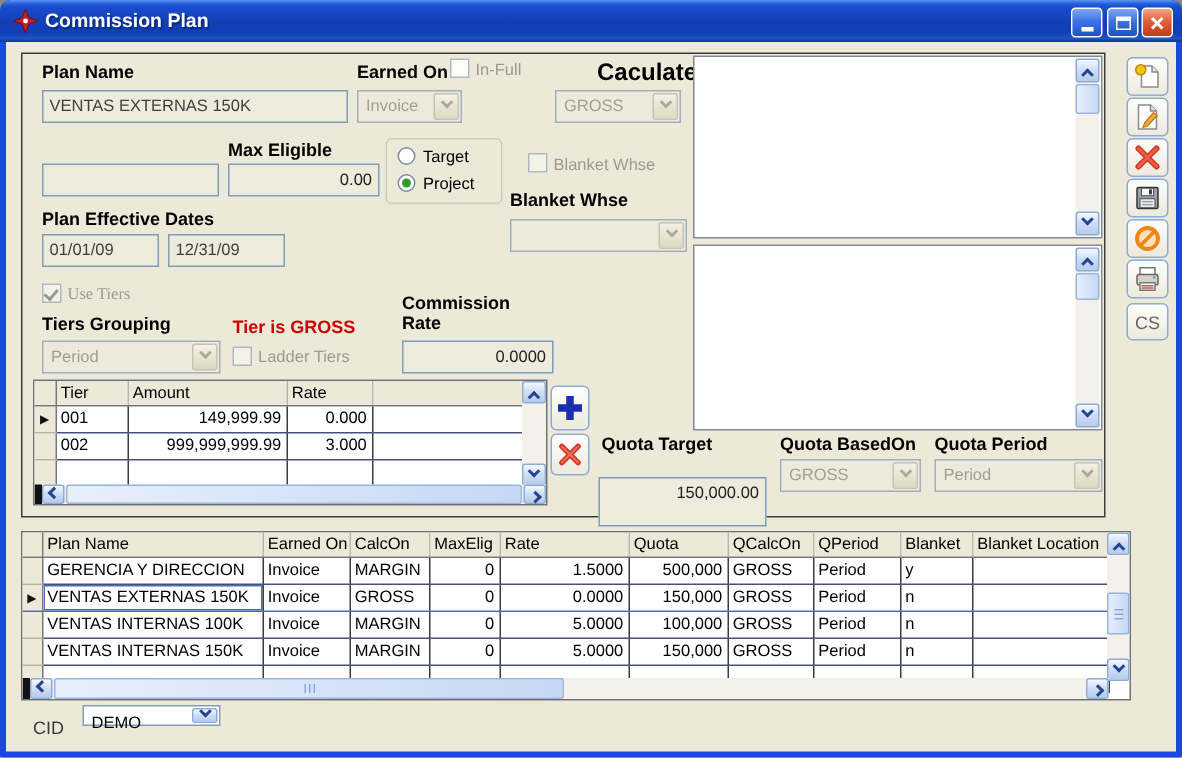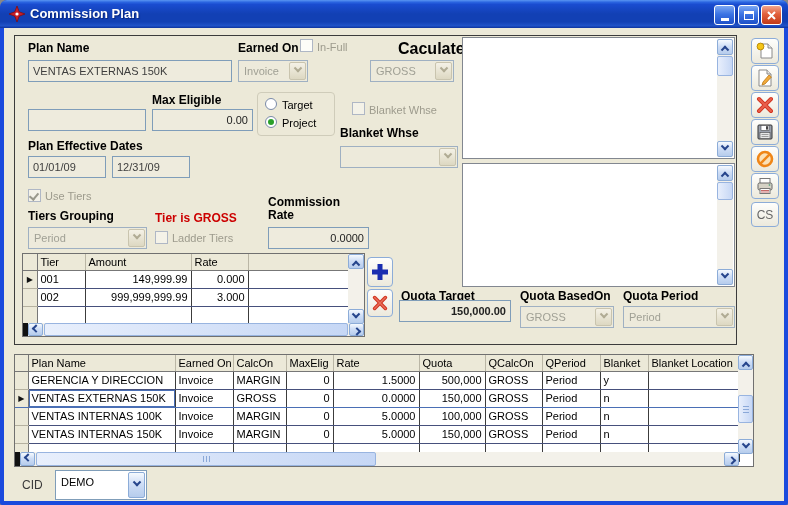--- a/index.html
+++ b/index.html
@@ -212,21 +212,21 @@
       <span class="cbtn">
           <span class="chev down gray"></span>
         </span>
     </div>
 
     <span class="lbl" style="left:24px;top:112px;font-size:12px;">Plan Effective Dates</span>
     <div class="field" style="left:24px;top:128px;width:78px;height:22px;">01/01/09</div>
     <div class="field" style="left:108px;top:128px;width:78px;height:22px;">12/31/09</div>
 
     <span class="check on" style="left:24px;top:161px;"></span>
-    <span class="lbl dis" style="left:41px;top:162px;">Use Tiers</span>
+    <span class="lbl dis" style="left:41px;top:162px;font-family:Liberation Serif, serif;">Use Tiers</span>
 
     <span class="lbl" style="left:24px;top:182px;font-size:12px;">Tiers Grouping</span>
     <span class="lbl red" style="left:151px;top:184px;font-size:12px;">Tier is GROSS</span>
     <span class="lbl" style="left:264px;top:168px;font-size:12px;width:80px;white-space:normal;">Commission Rate</span>
 
     <div class="combo" style="left:24px;top:199px;width:119px;height:22px;">
       <span class="cval">Period</span>
       <span class="cbtn">
           <span class="chev down gray"></span>
         </span>
@@ -308,21 +308,21 @@
     <div class="toolbtn" style="left:363px;top:261px;width:26px;height:28px;">
       <svg width="18" height="18" viewBox="0 0 20 20">
         <path d="M4 4 L16 16 M16 4 L4 16" stroke="#d23420" stroke-width="4" stroke-linecap="round"></path>
         <path d="M4 4 L16 16 M16 4 L4 16" stroke="#e8705c" stroke-width="1.6" stroke-linecap="round"></path>
       </svg>
     </div>
 
     <span class="lbl" style="left:397px;top:262px;font-size:12px;">Quota Target</span>
     <span class="lbl" style="left:516px;top:262px;font-size:12px;">Quota BasedOn</span>
     <span class="lbl" style="left:619px;top:262px;font-size:12px;">Quota Period</span>
-    <div class="field num" style="left:395px;top:272px;width:112px;height:22px;color:#222;font-weight:bold;">150,000.00</div>
+    <div class="field num" style="left:395px;top:290px;width:112px;height:33px;color:#222;">150,000.00</div>
     <div class="combo" style="left:516px;top:278px;width:94px;height:22px;">
       <span class="cval">GROSS</span>
       <span class="cbtn">
           <span class="chev down gray"></span>
         </span>
     </div>
     <div class="combo" style="left:619px;top:278px;width:112px;height:22px;">
       <span class="cval">Period</span>
       <span class="cbtn">
           <span class="chev down gray"></span>
@@ -450,21 +450,21 @@
               <span class="grip"></span>
             </div>
         </div>
         <div class="sbtn">
             <span class="chev right"></span>
           </div>
       </div>
     </div>
 
     <span style="position:absolute;left:18px;top:450px;color:#3a3a3a;font-size:12px;">CID</span>
-    <div class="combo enabled" style="left:51px;top:442px;width:92px;height:30px;">
+    <div class="combo enabled" style="left:51px;top:442px;width:92px;height:14px;">
       <span class="cval" style="top:5px;">DEMO</span>
       <span class="cbtn">
           <span class="chev down"></span>
         </span>
     </div>
 
   </div>
 </div>
 
 </body></html>

